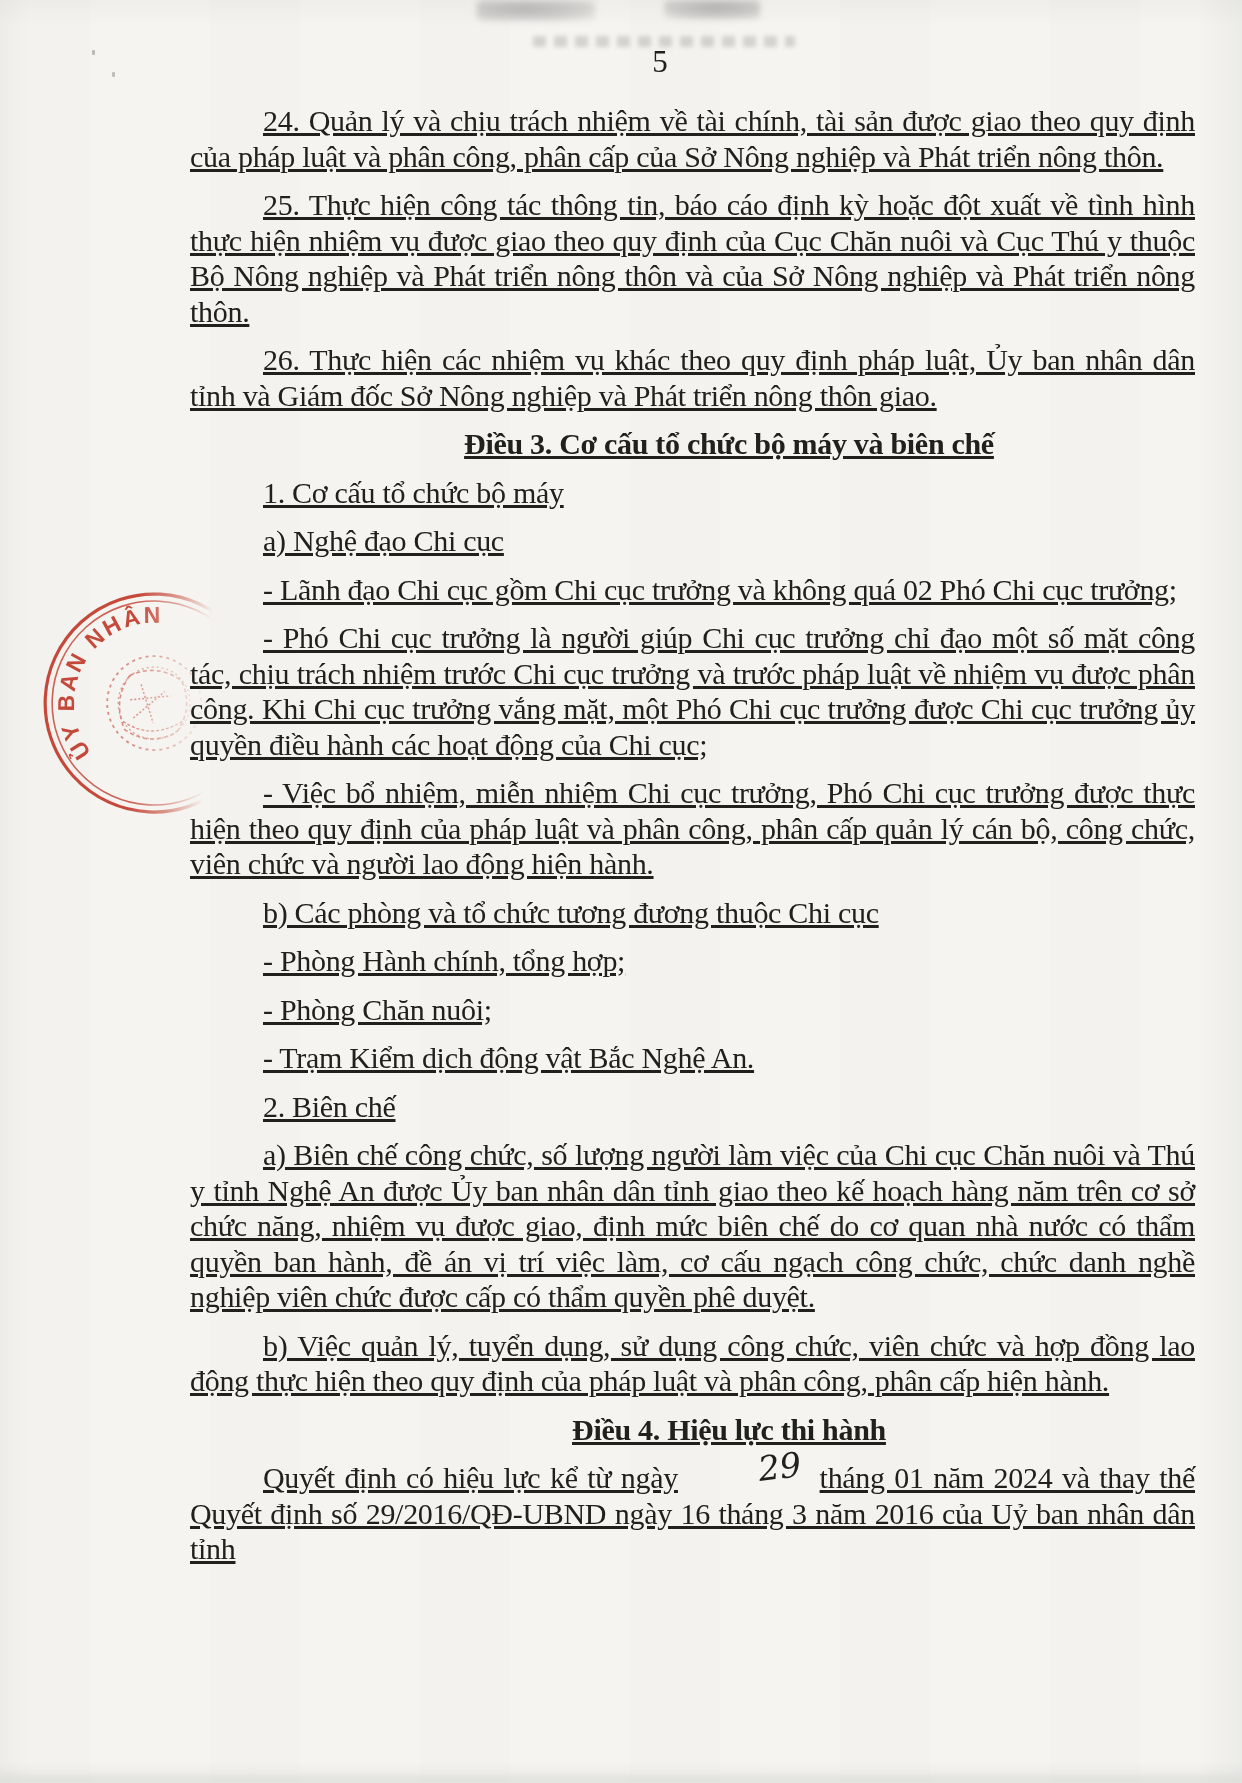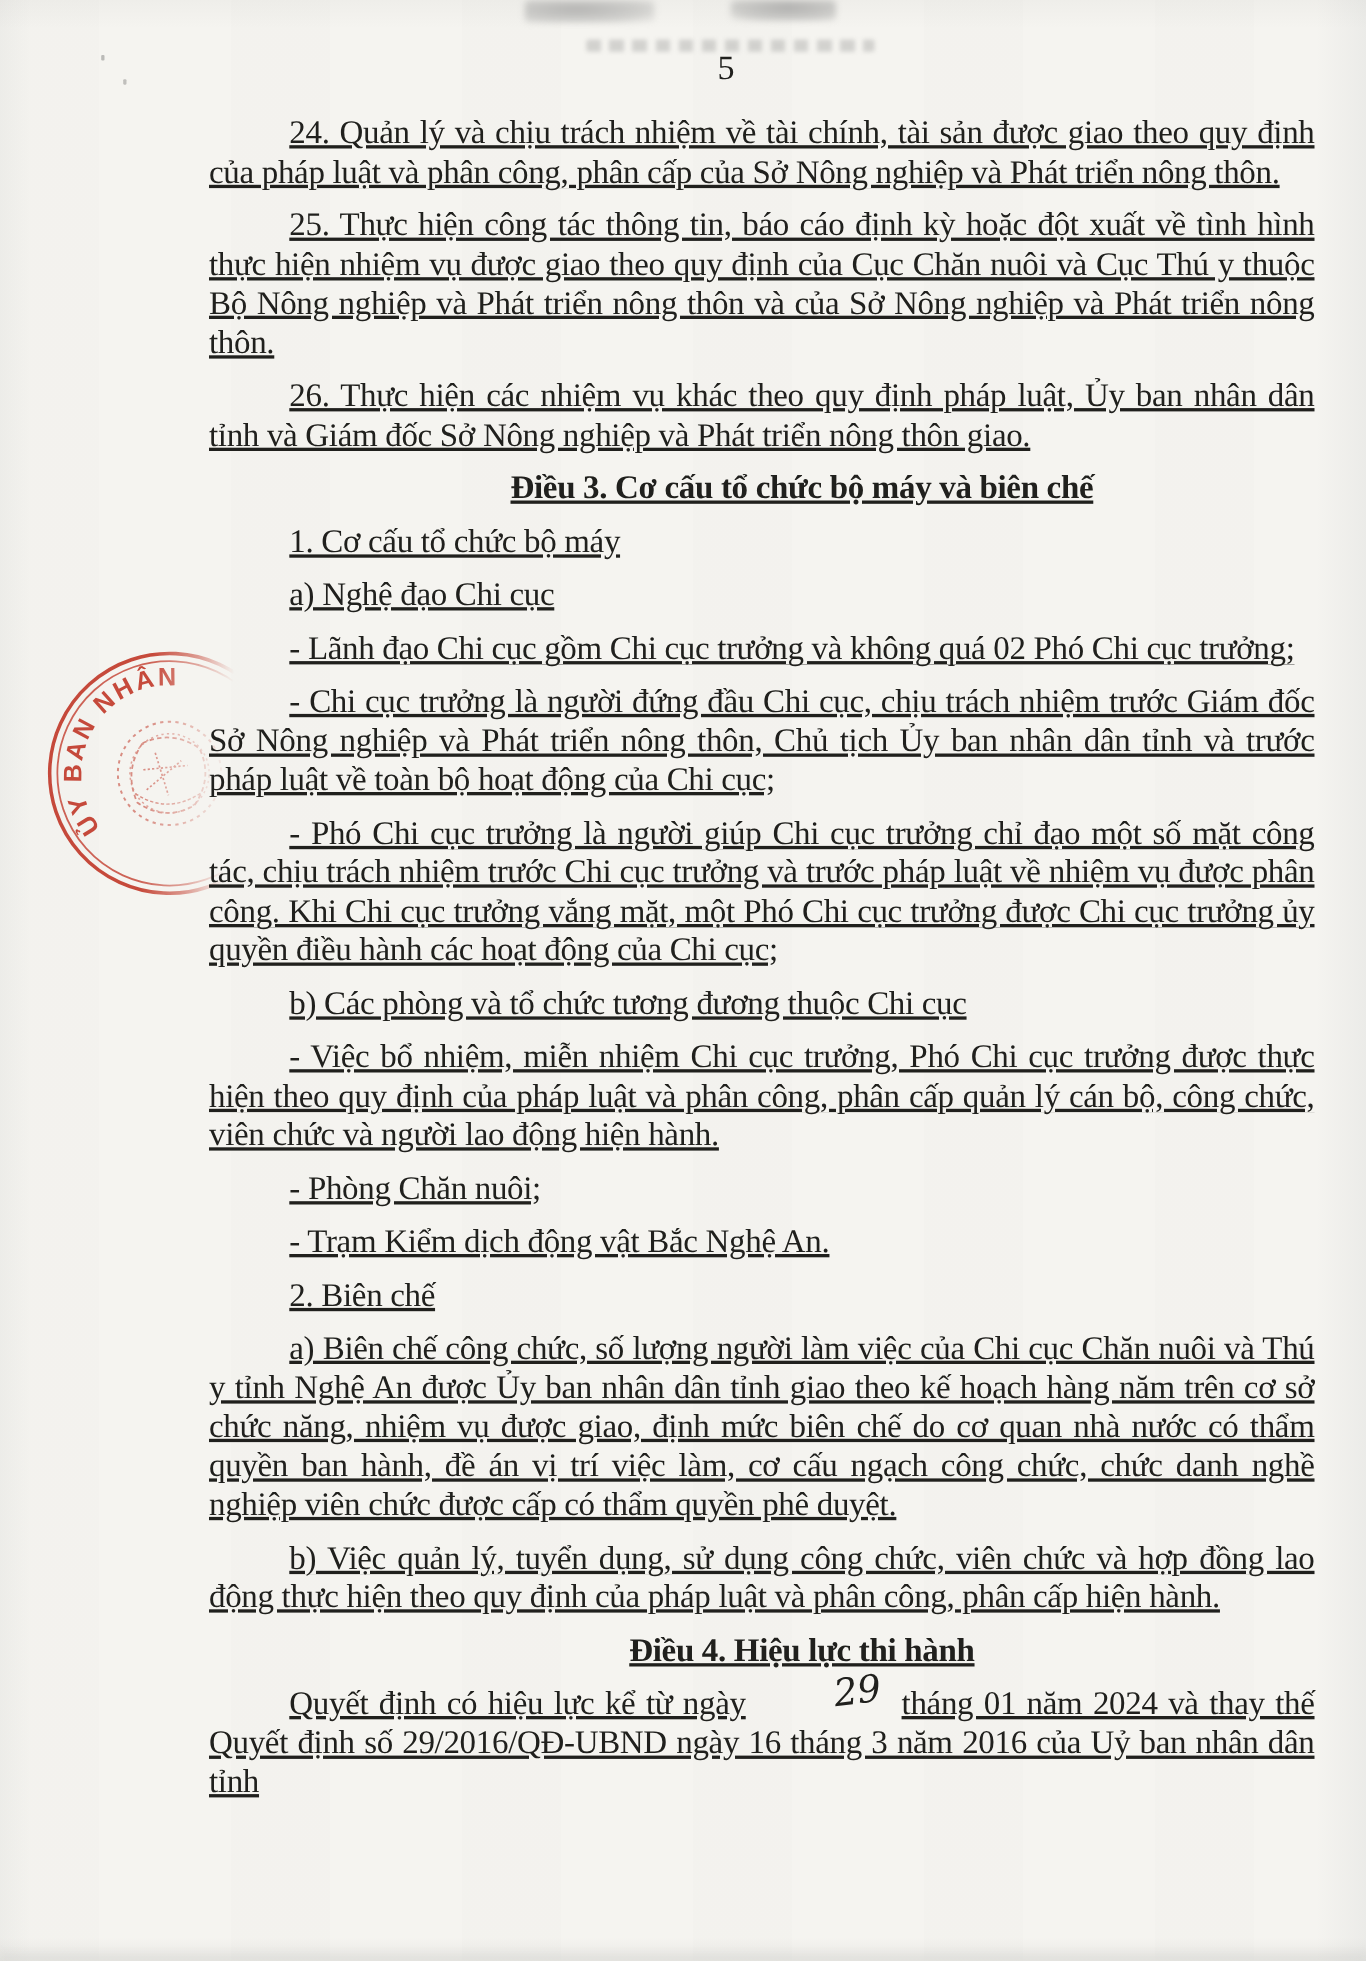--- a/index.html
+++ b/index.html
@@ -144,24 +144,24 @@
 </svg>
 
 <div class="doc-body">
     <div class="para body">24. Quản lý và chịu trách nhiệm về tài chính, tài sản được giao theo quy định của pháp luật và phân công, phân cấp của Sở Nông nghiệp và Phát triển nông thôn.</div>
     <div class="para body">25. Thực hiện công tác thông tin, báo cáo định kỳ hoặc đột xuất về tình hình thực hiện nhiệm vụ được giao theo quy định của Cục Chăn nuôi và Cục Thú y thuộc Bộ Nông nghiệp và Phát triển nông thôn và của Sở Nông nghiệp và Phát triển nông thôn.</div>
     <div class="para body">26. Thực hiện các nhiệm vụ khác theo quy định pháp luật, Ủy ban nhân dân tỉnh và Giám đốc Sở Nông nghiệp và Phát triển nông thôn giao.</div>
     <div class="para heading">Điều 3. Cơ cấu tổ chức bộ máy và biên chế</div>
     <div class="para body">1. Cơ cấu tổ chức bộ máy</div>
     <div class="para body">a) Nghệ đạo Chi cục</div>
     <div class="para body">- Lãnh đạo Chi cục gồm Chi cục trưởng và không quá 02 Phó Chi cục trưởng;</div>
-    <div class="para body">- Chi cục trưởng là người đứng đầu Chi cục, chịu trách nhiệm trước Giám đốc Sở Nông nghiệp và Phát triển nông thôn, Chủ tịch Ủy ban nhân dân tỉnh và trước pháp luật về toàn bộ hoạt động của Chi cục;</div>
     <div class="para body">- Phó Chi cục trưởng là người giúp Chi cục trưởng chỉ đạo một số mặt công tác, chịu trách nhiệm trước Chi cục trưởng và trước pháp luật về nhiệm vụ được phân công. Khi Chi cục trưởng vắng mặt, một Phó Chi cục trưởng được Chi cục trưởng ủy quyền điều hành các hoạt động của Chi cục;</div>
+    <div class="para body">- Việc bổ nhiệm, miễn nhiệm Chi cục trưởng, Phó Chi cục trưởng được thực hiện theo quy định của pháp luật và phân công, phân cấp quản lý cán bộ, công chức, viên chức và người lao động hiện hành.</div>
     <div class="para body">b) Các phòng và tổ chức tương đương thuộc Chi cục</div>
-    <div class="para body">- Việc bổ nhiệm, miễn nhiệm Chi cục trưởng, Phó Chi cục trưởng được thực hiện theo quy định của pháp luật và phân công, phân cấp quản lý cán bộ, công chức, viên chức và người lao động hiện hành.</div>
+    <div class="para body">- Phòng Hành chính, tổng hợp;</div>
     <div class="para body">- Phòng Chăn nuôi;</div>
     <div class="para body">- Trạm Kiểm dịch động vật Bắc Nghệ An.</div>
     <div class="para body">2. Biên chế</div>
     <div class="para body">a) Biên chế công chức, số lượng người làm việc của Chi cục Chăn nuôi và Thú y tỉnh Nghệ An được Ủy ban nhân dân tỉnh giao theo kế hoạch hàng năm trên cơ sở chức năng, nhiệm vụ được giao, định mức biên chế do cơ quan nhà nước có thẩm quyền ban hành, đề án vị trí việc làm, cơ cấu ngạch công chức, chức danh nghề nghiệp viên chức được cấp có thẩm quyền phê duyệt.</div>
     <div class="para body">b) Việc quản lý, tuyển dụng, sử dụng công chức, viên chức và hợp đồng lao động thực hiện theo quy định của pháp luật và phân công, phân cấp hiện hành.</div>
     <div class="para heading">Điều 4. Hiệu lực thi hành</div>
     <div class="para body"><span>Quyết định có hiệu lực kể từ ngày</span><span class="handwritten">29</span><span>tháng 01 năm 2024 và thay thế Quyết định số 29/2016/QĐ-UBND ngày 16 tháng 3 năm 2016 của Uỷ ban nhân dân tỉnh</span></div>
   </div>
 
 </body></html>

